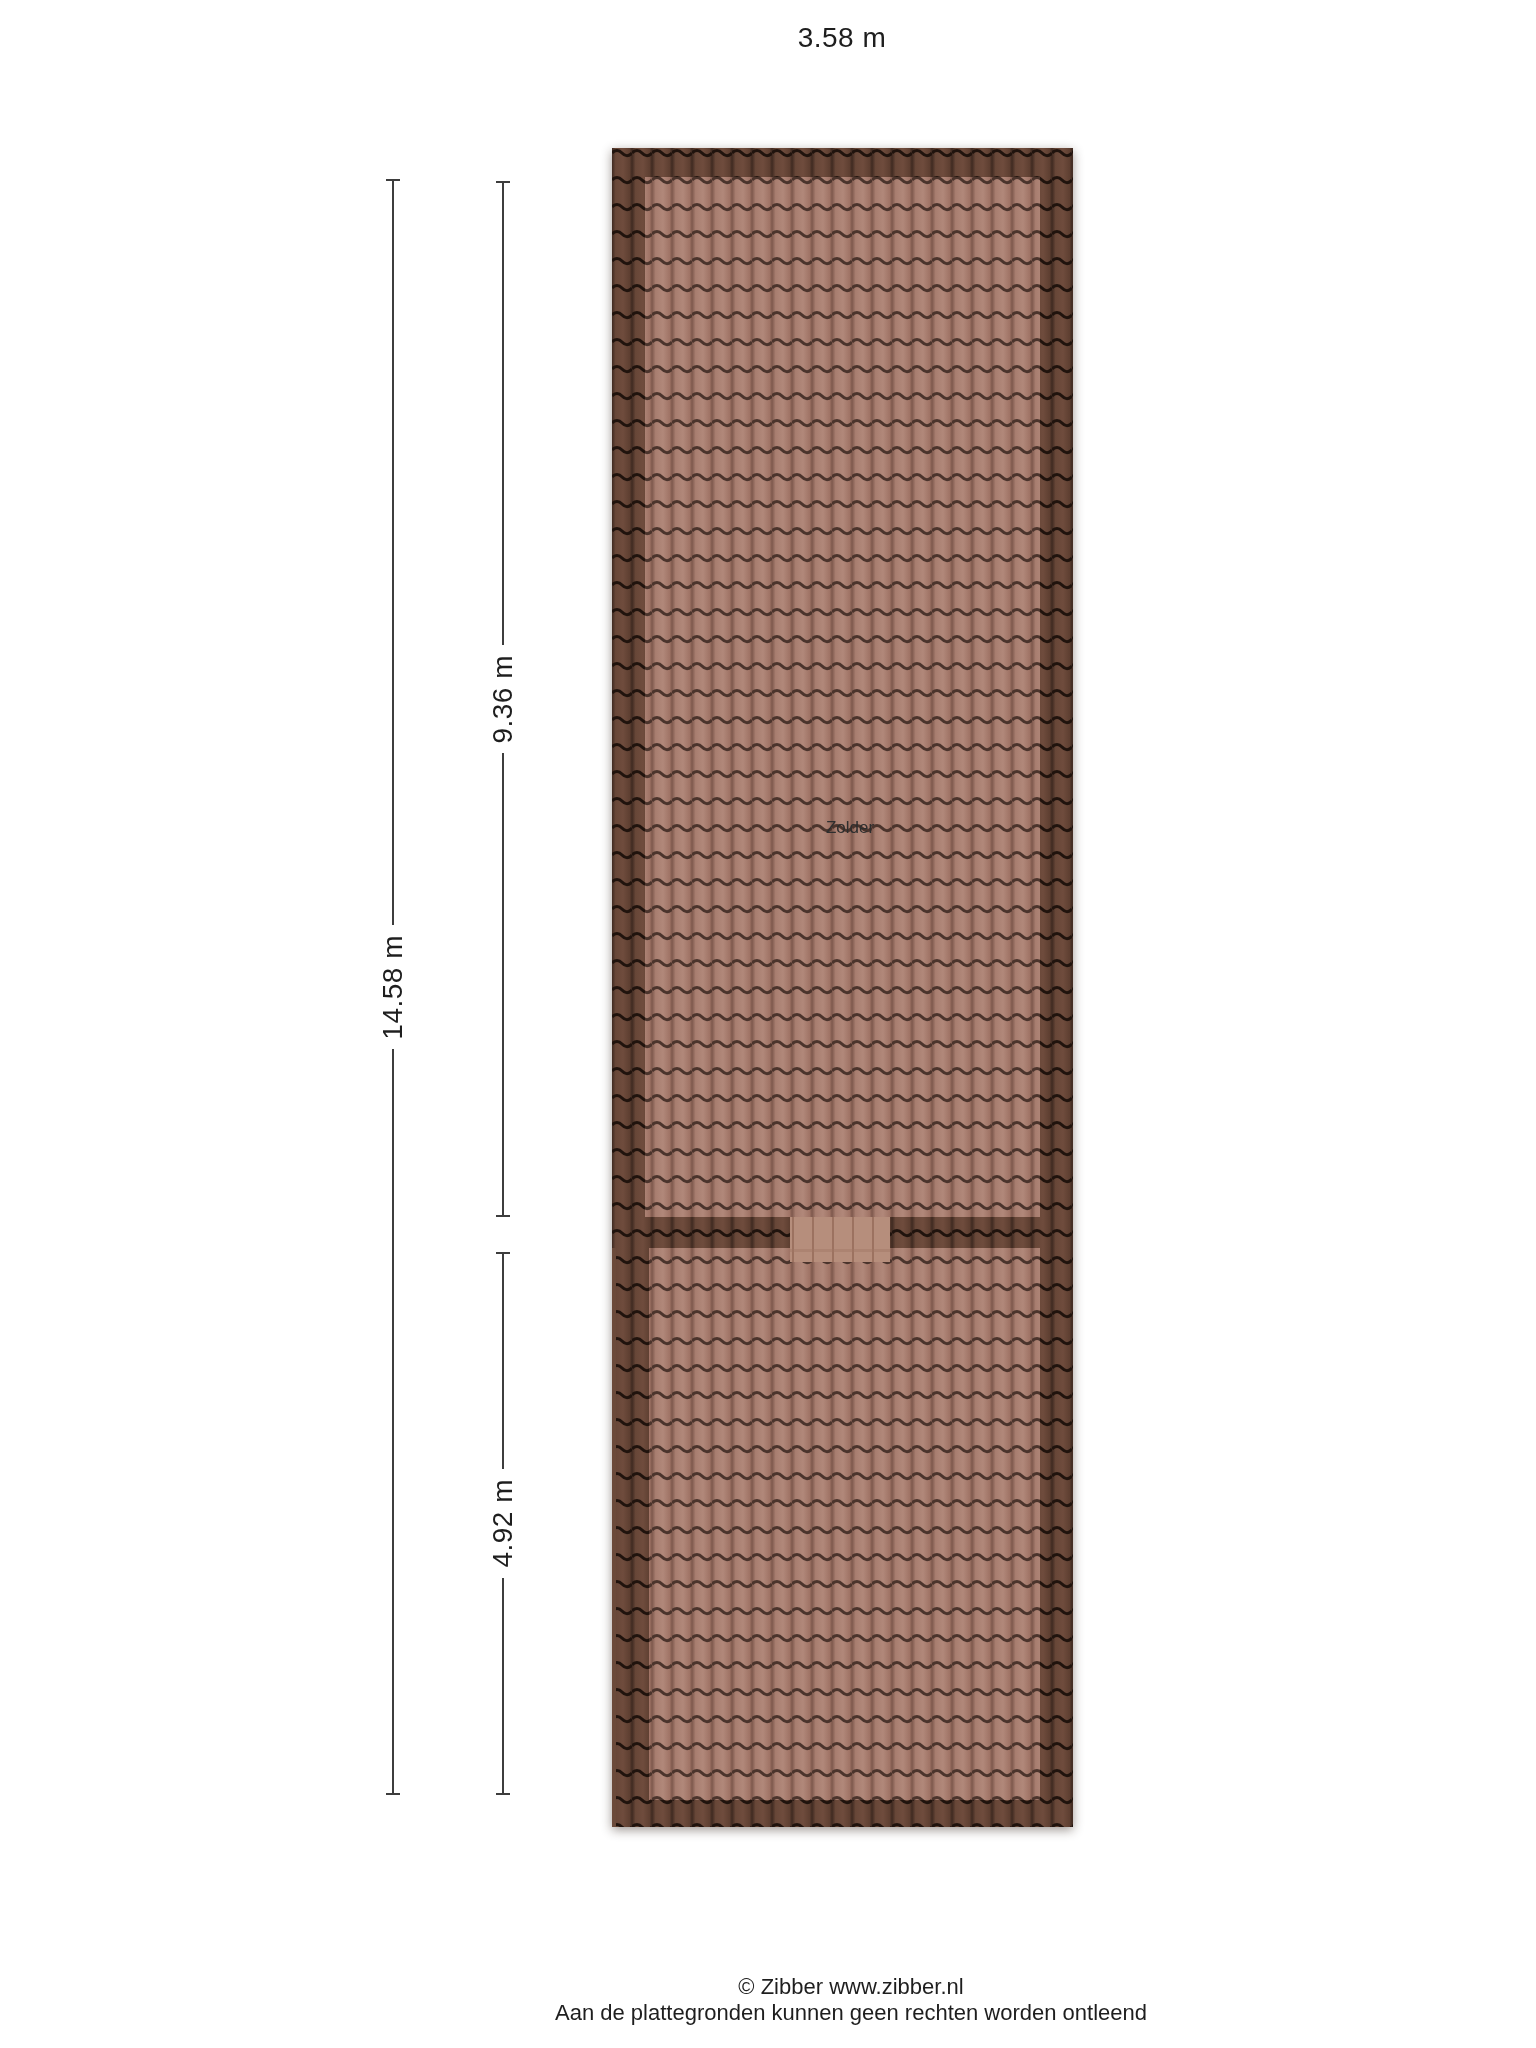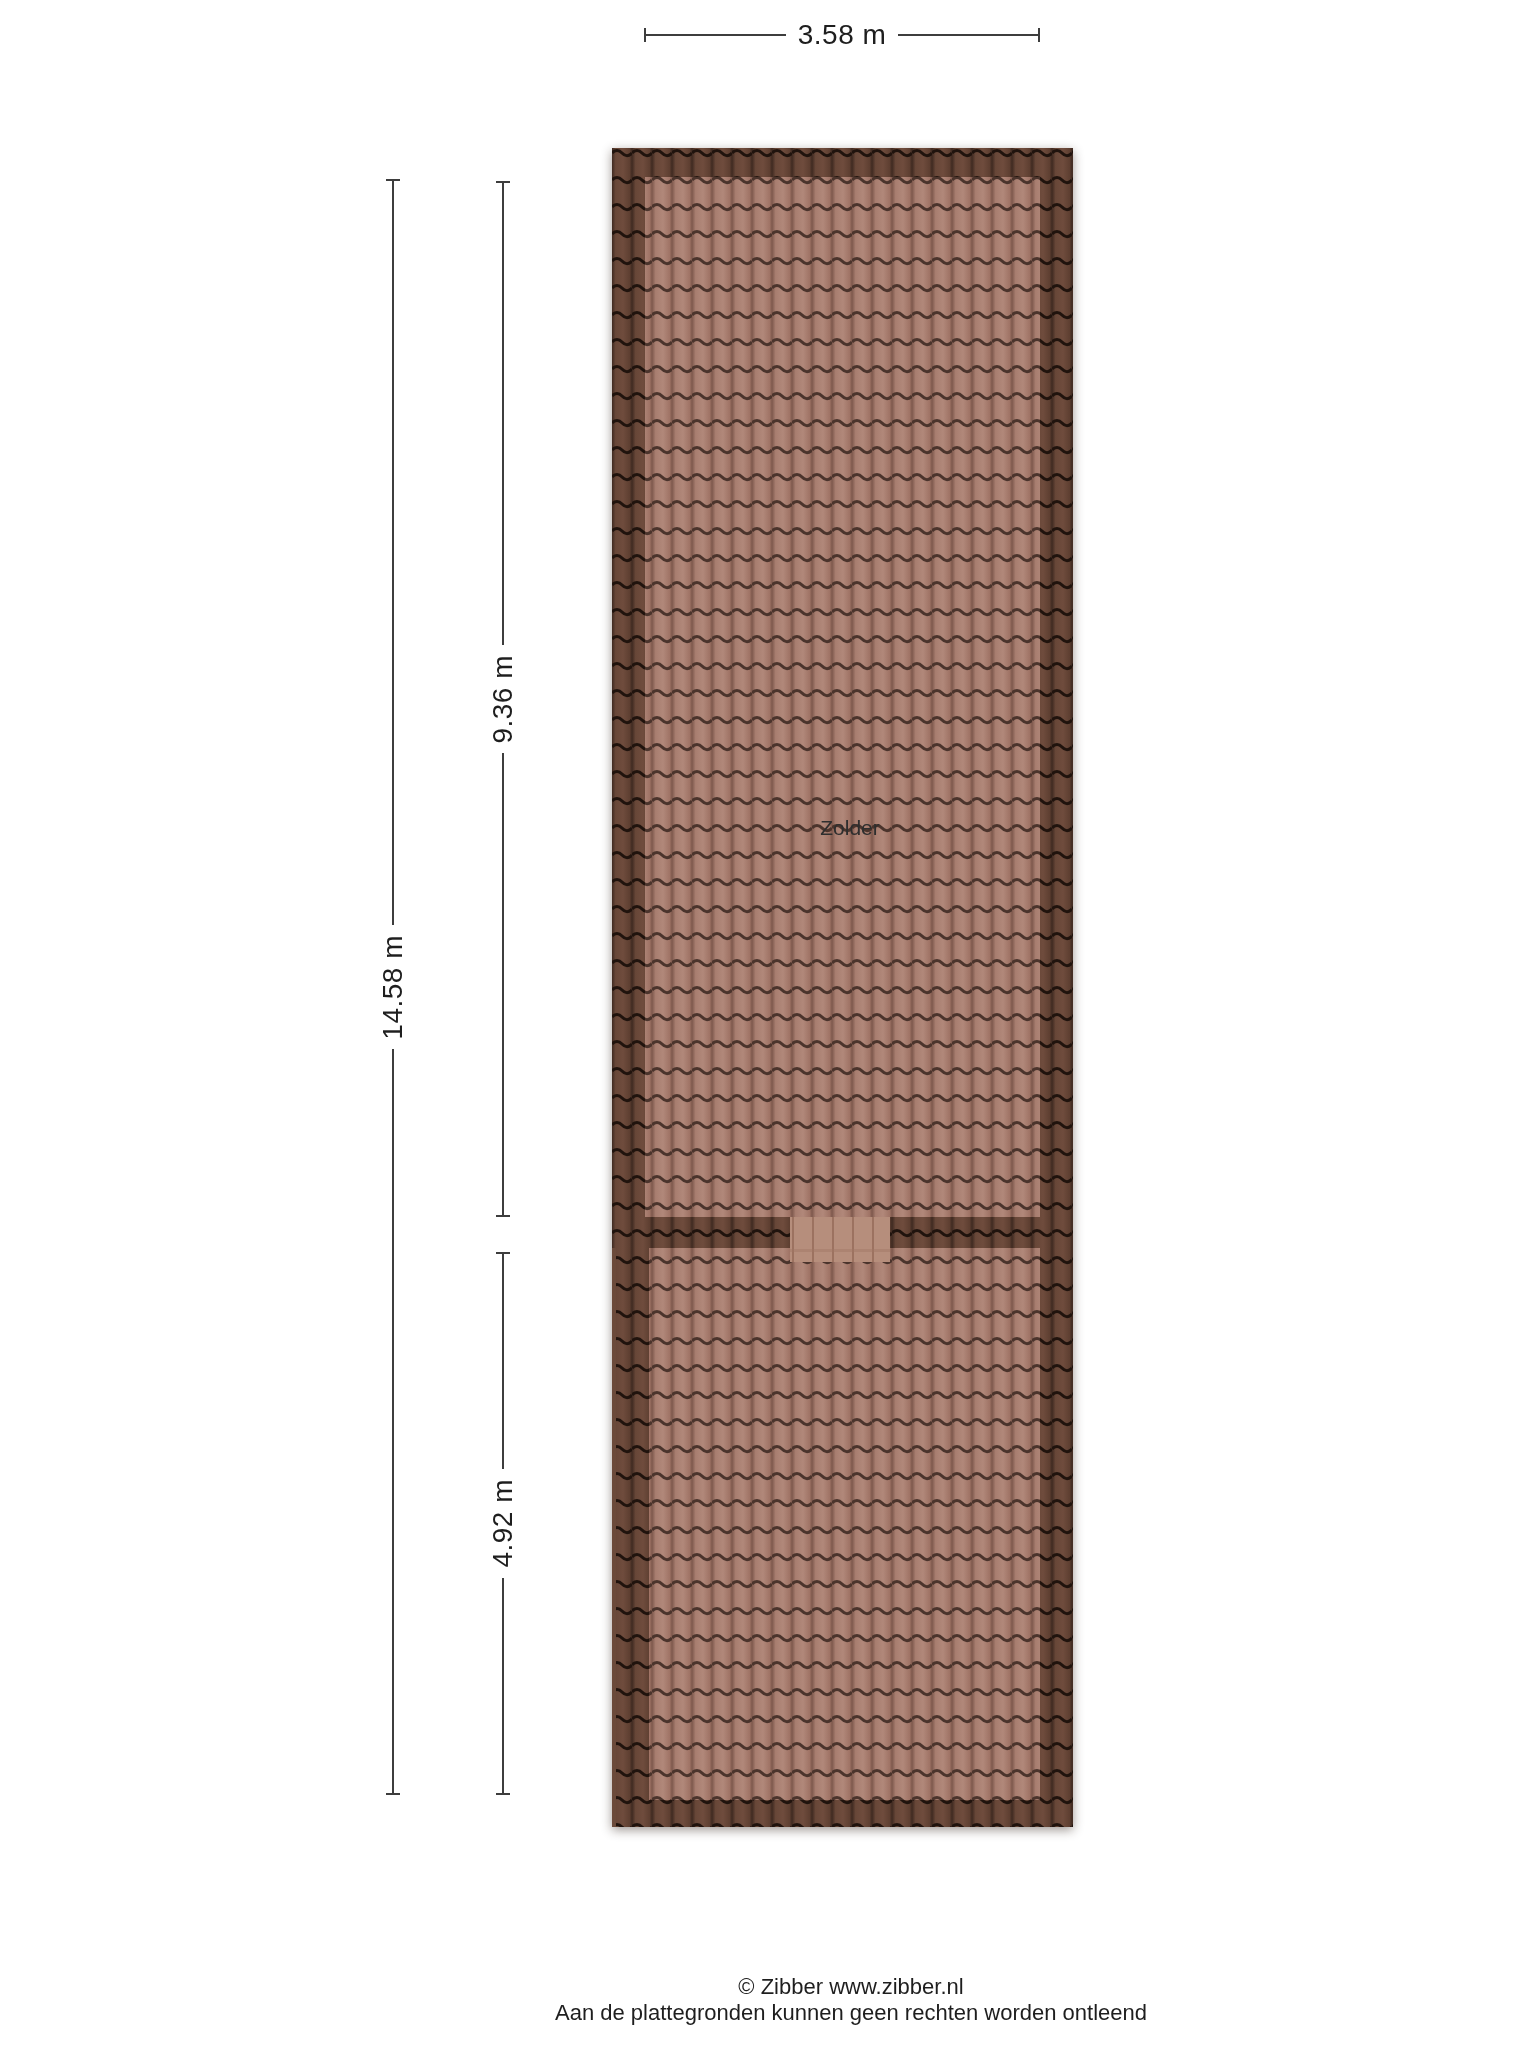--- a/index.html
+++ b/index.html
@@ -28,21 +28,21 @@
     font-size:28px;
     letter-spacing:0.5px;
     white-space:nowrap;
     writing-mode:vertical-rl;
     transform:rotate(180deg);
   }
   .dim-h{
     position:absolute;
     height:26px;
     display:flex;
-    flex-direction:row;
+    flex-direction:column;
     align-items:center;
   }
   .dim-h .tick{width:2px;height:14px;background:#3d3d3d;}
   .dim-h .seg{height:2px;flex:1;background:#3d3d3d;}
   .dim-h .lbl{
     padding:0 12px;
     font-size:28px;
     letter-spacing:0.5px;
     white-space:nowrap;
   }
@@ -55,21 +55,21 @@
     width:461px;
     height:1679px;
     box-shadow:0 3px 10px rgba(40,25,15,0.45);
     background:#6b4a3a;
   }
   .room-label{
     position:absolute;
     left:238px;
     top:680px;
     transform:translate(-50%,-50%);
-    font-size:21px;
+    font-size:17px;
     color:#2e2e2e;
     white-space:nowrap;
     text-align:center;
   }
 
   
   .footer{
     position:absolute;
     left:851px;
     top:1974px;

